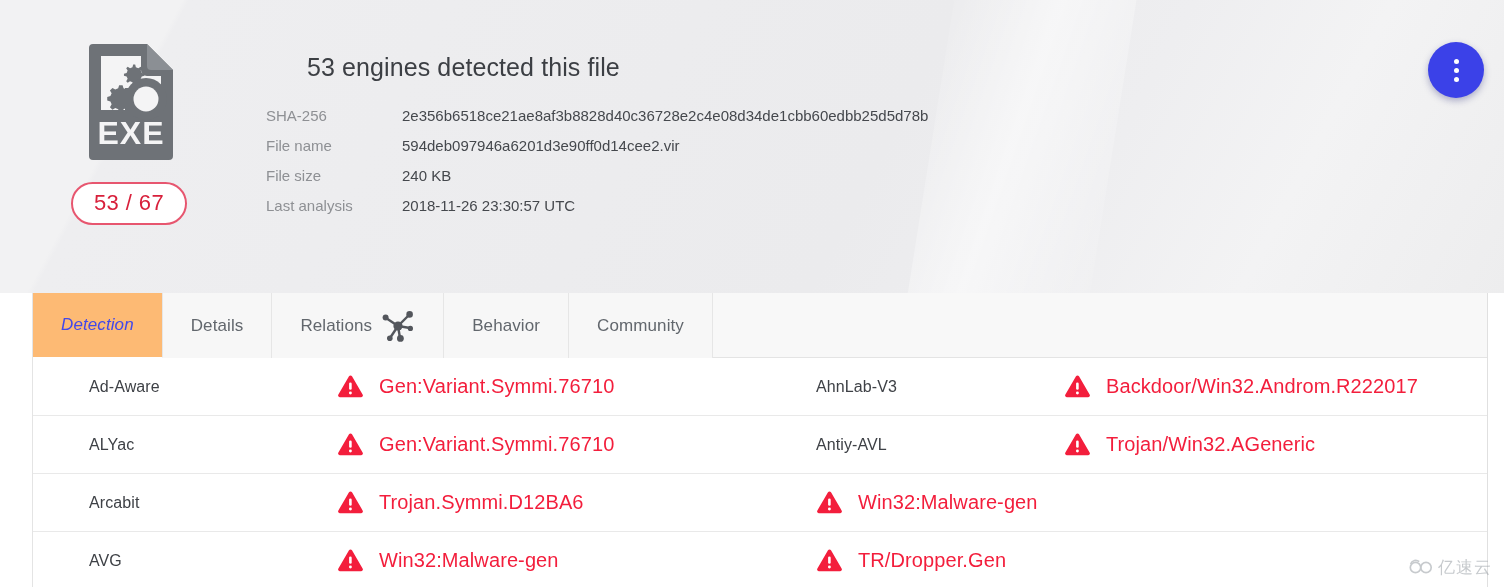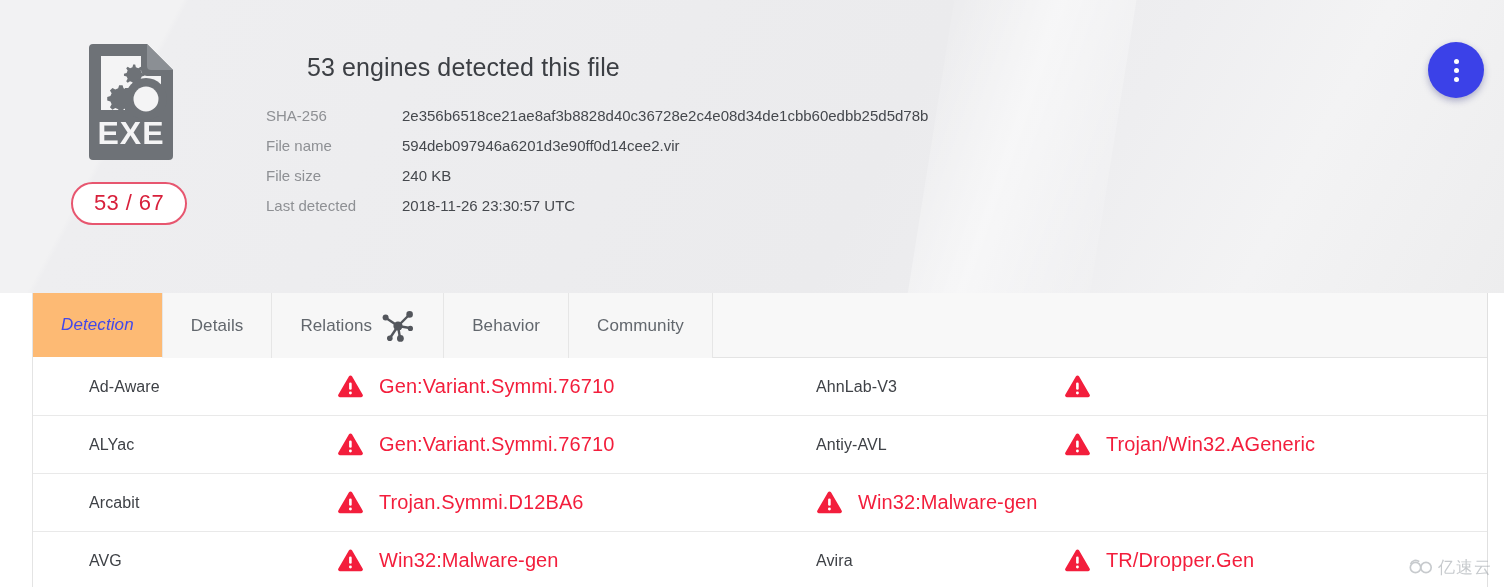--- a/index.html
+++ b/index.html
@@ -287,21 +287,21 @@
         </tr>
         <tr>
           <td class="k">File name</td>
           <td class="v">594deb097946a6201d3e90ff0d14cee2.vir</td>
         </tr>
         <tr>
           <td class="k">File size</td>
           <td class="v">240 KB</td>
         </tr>
         <tr>
-          <td class="k">Last detected</td>
+          <td class="k">Last analysis</td>
           <td class="v">2018-11-26 23:30:57 UTC</td>
         </tr>
       </tbody>
     </table>
 
     <button class="fab">
       <i></i>
       <i></i>
       <i></i>
     </button>
@@ -407,20 +407,21 @@
         <div class="drow">
           <div class="engine">AhnLab-V3</div>
           <div class="verdict">
             <span>
               <svg class="warn-icon" width="27" height="25" viewBox="0 0 27 25" aria-hidden="true">
                 <path d="M12.0 2.2 a1.8 1.8 0 0 1 3.0 0 L25.6 20.4 a1.9 1.9 0 0 1 -1.6 2.9 H3.0 a1.9 1.9 0 0 1 -1.6 -2.9 z" fill="#f31e3c"></path>
                 <rect x="12.1" y="8.4" width="2.6" height="7.4" rx="1.3" fill="#ffffff"></rect>
                 <circle cx="13.4" cy="19.0" r="1.45" fill="#ffffff"></circle>
               </svg>
             </span>
+            <span class="label">Backdoor/Win32.Androm.R222017</span>
           </div>
         </div>
         <div class="drow">
           <div class="engine">Antiy-AVL</div>
           <div class="verdict">
             <span>
               <svg class="warn-icon" width="27" height="25" viewBox="0 0 27 25" aria-hidden="true">
                 <path d="M12.0 2.2 a1.8 1.8 0 0 1 3.0 0 L25.6 20.4 a1.9 1.9 0 0 1 -1.6 2.9 H3.0 a1.9 1.9 0 0 1 -1.6 -2.9 z" fill="#f31e3c"></path>
                 <rect x="12.1" y="8.4" width="2.6" height="7.4" rx="1.3" fill="#ffffff"></rect>
                 <circle cx="13.4" cy="19.0" r="1.45" fill="#ffffff"></circle>
@@ -435,21 +436,20 @@
               <svg class="warn-icon" width="27" height="25" viewBox="0 0 27 25" aria-hidden="true">
                 <path d="M12.0 2.2 a1.8 1.8 0 0 1 3.0 0 L25.6 20.4 a1.9 1.9 0 0 1 -1.6 2.9 H3.0 a1.9 1.9 0 0 1 -1.6 -2.9 z" fill="#f31e3c"></path>
                 <rect x="12.1" y="8.4" width="2.6" height="7.4" rx="1.3" fill="#ffffff"></rect>
                 <circle cx="13.4" cy="19.0" r="1.45" fill="#ffffff"></circle>
               </svg>
             </span>
             <span class="label">Win32:Malware-gen</span>
           </div>
         </div>
         <div class="drow">
-          <div class="engine">Avira</div>
           <div class="verdict">
             <span>
               <svg class="warn-icon" width="27" height="25" viewBox="0 0 27 25" aria-hidden="true">
                 <path d="M12.0 2.2 a1.8 1.8 0 0 1 3.0 0 L25.6 20.4 a1.9 1.9 0 0 1 -1.6 2.9 H3.0 a1.9 1.9 0 0 1 -1.6 -2.9 z" fill="#f31e3c"></path>
                 <rect x="12.1" y="8.4" width="2.6" height="7.4" rx="1.3" fill="#ffffff"></rect>
                 <circle cx="13.4" cy="19.0" r="1.45" fill="#ffffff"></circle>
               </svg>
             </span>
             <span class="label">TR/Dropper.Gen</span>
           </div>

